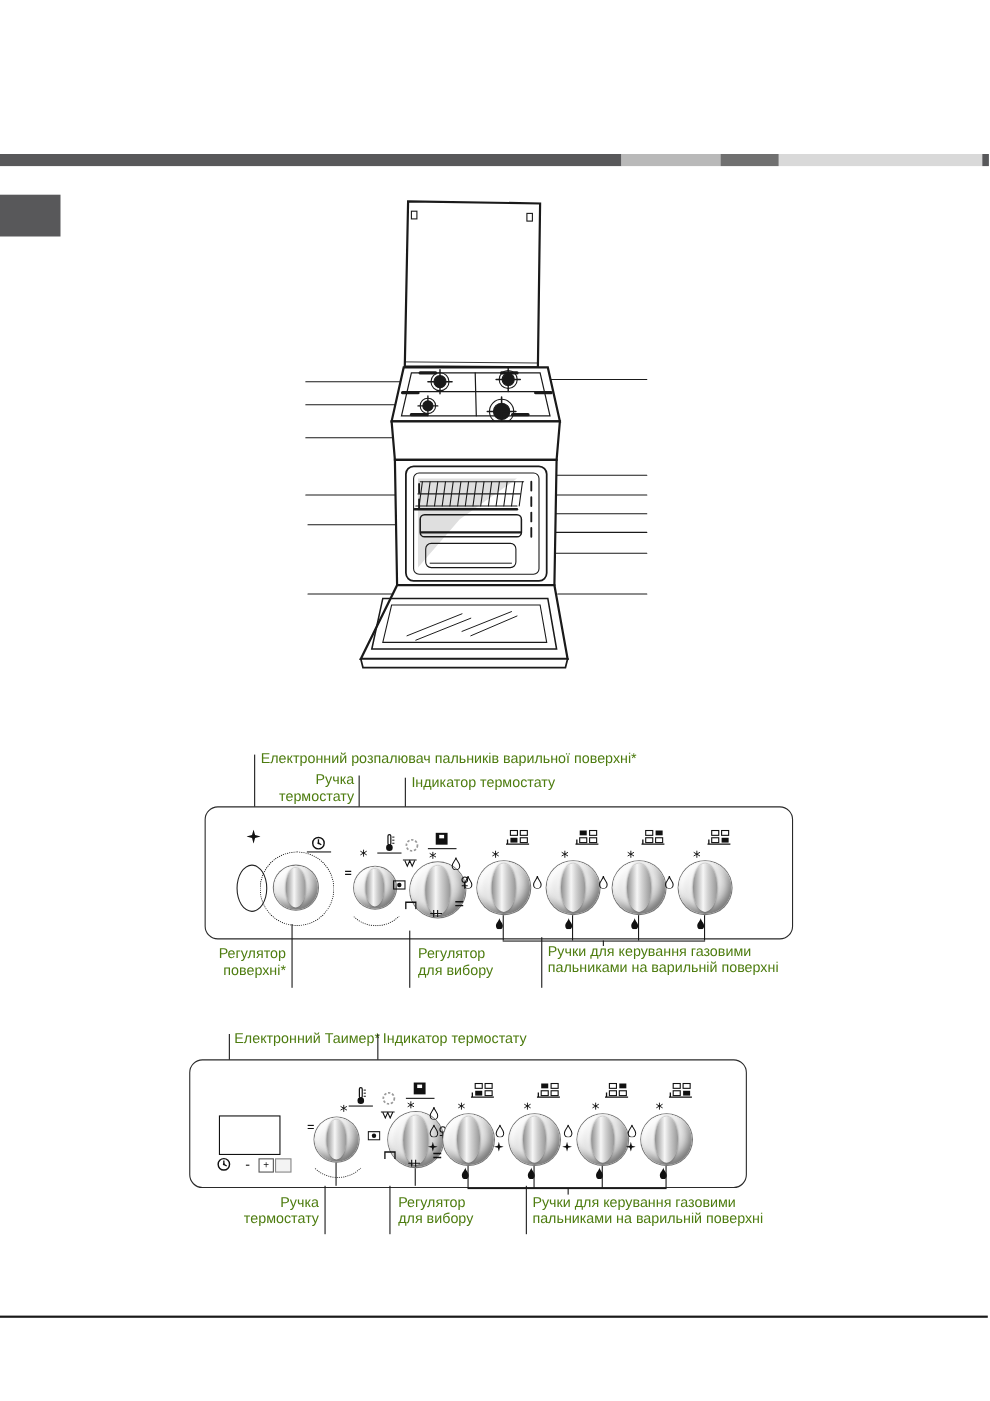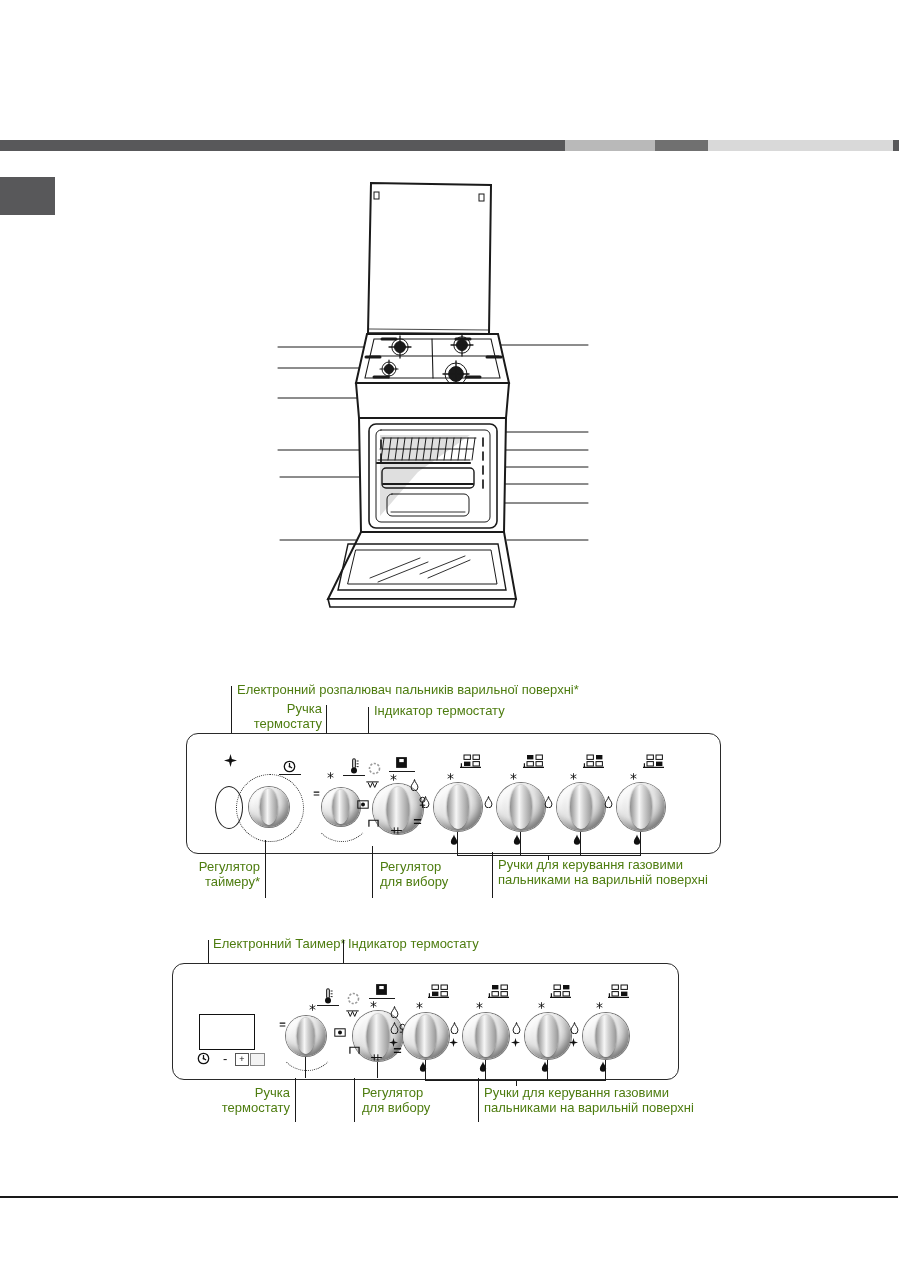--- a/index.html
+++ b/index.html
@@ -323,21 +323,21 @@
         <use href="#sym-flame"></use>
       </svg>
     <svg class="ic" style="left:446px;top:100px;width:8px;height:11px;">
         <use href="#sym-flamef"></use>
       </svg>
   </div>
 
   <div class="vl" style="left:265px;top:840px;height:58px;"></div>
   <div class="lbl r" style="left:152px;top:860px;width:108px;">
     <span>Регулятор</span><br>
-    <span>таймеру*</span>
+    <span>поверхні*</span>
   </div>
 
   <div class="vl" style="left:372px;top:846px;height:52px;"></div>
   <div class="lbl" style="left:380px;top:860px;">
     <span>Регулятор</span><br>
     <span>для вибору</span>
   </div>
 
   <div class="vl" style="left:457px;top:832px;height:23px;"></div>
   <div class="vl" style="left:520px;top:832px;height:23px;"></div>

